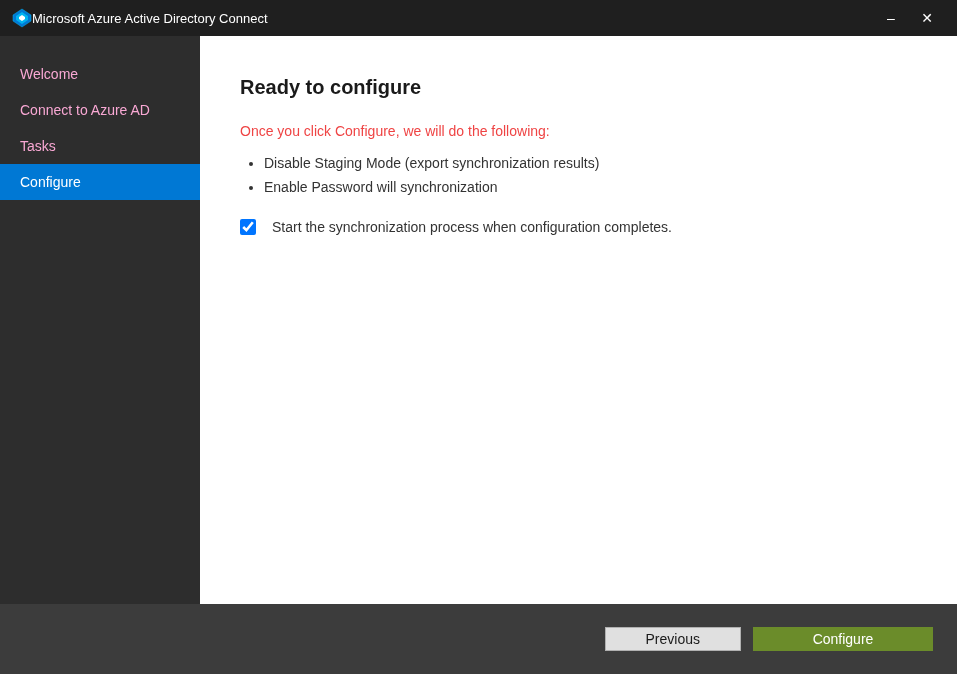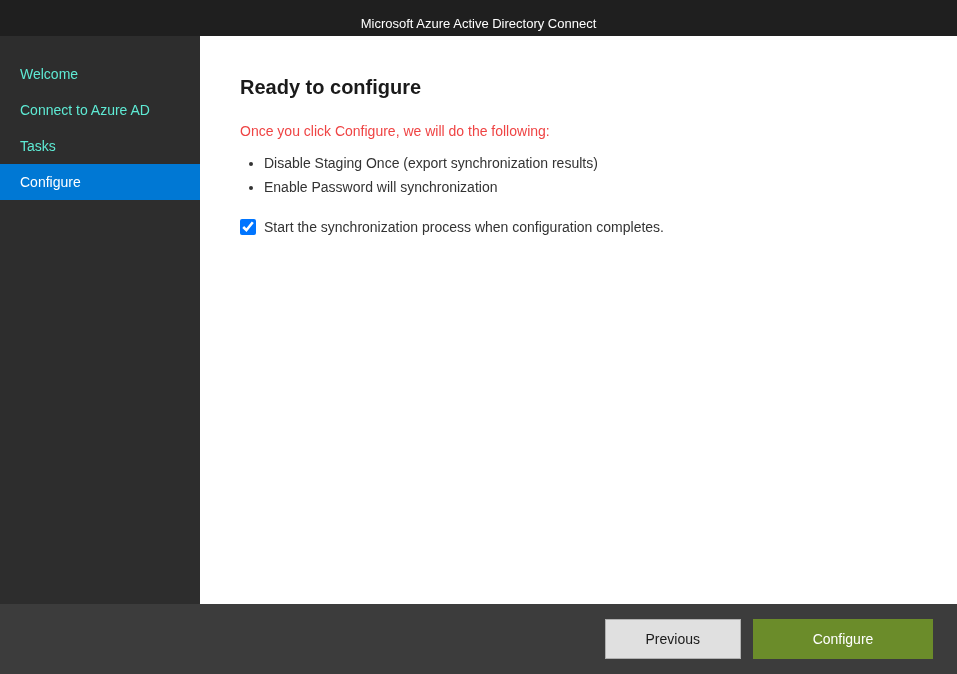--- a/index.html
+++ b/index.html
@@ -25,23 +25,22 @@
       background: #2d2d2d;
       display: flex;
       flex-direction: column;
     }
 
     .title-bar {
       background: #1f1f1f;
       height: 36px;
       display: flex;
       align-items: center;
-      padding: 16px 12px;
+      padding: 0 12px;
       flex-shrink: 0;
-      flex-direction: column;
     }
 
     .title-bar-text {
       color: #ffffff;
       font-size: 13px;
       flex: 1;
     }
 
     .title-bar-controls {
       display: flex;
@@ -83,21 +82,21 @@
       cursor: pointer;
       user-select: none;
     }
 
     .sidebar-item.active {
       background: #0078d4;
       color: #ffffff;
     }
 
     .sidebar-item.disabled {
-      color: #5eead4;
+      color: #f9a8d4;
       cursor: default;
     }
 
     .main-content {
       flex: 1;
       background: #ffffff;
       display: flex;
       flex-direction: column;
       overflow: hidden;
     }
@@ -129,21 +128,21 @@
 
     .bullet-list li {
       font-size: 14px;
       color: #333333;
       margin-bottom: 8px;
     }
 
     .checkbox-row {
       display: flex;
       align-items: center;
-      gap: 8px;
+      gap: 16px;
       margin-top: 20px;
     }
 
     .checkbox-row input[type="checkbox"] {
       width: 16px;
       height: 16px;
       cursor: pointer;
     }
 
     .checkbox-label {
@@ -156,21 +155,21 @@
       background: #3c3c3c;
       display: flex;
       align-items: center;
       justify-content: flex-end;
       padding: 0 24px;
       gap: 12px;
       flex-shrink: 0;
     }
 
     .btn {
-      height: 40px;
+      height: 24px;
       padding: 0 40px;
       font-size: 14px;
       border: none;
       cursor: pointer;
       font-family: 'Segoe UI', Tahoma, Geneva, Verdana, sans-serif;
     }
 
     .btn-secondary {
       background: #e0e0e0;
       color: #1a1a1a;
@@ -224,21 +223,21 @@
         <span>Configure</span>
       </div>
     </div>
 
     <div class="main-content">
       <div class="content-area">
         <h1 class="page-title">Ready to configure</h1>
         <p class="intro-text">Once you click Configure, we will do the following:</p>
         <ul class="bullet-list">
           <li>
-            <span>Disable Staging Once (export synchronization results)</span>
+            <span>Disable Staging Mode (export synchronization results)</span>
           </li>
           <li>
             <span>Enable Password will synchronization</span>
           </li>
         </ul>
         <div class="checkbox-row">
           <input type="checkbox" id="sync-checkbox" checked="" style="">
           <label class="checkbox-label" for="sync-checkbox">Start the synchronization process when configuration completes.</label>
         </div>
       </div>

